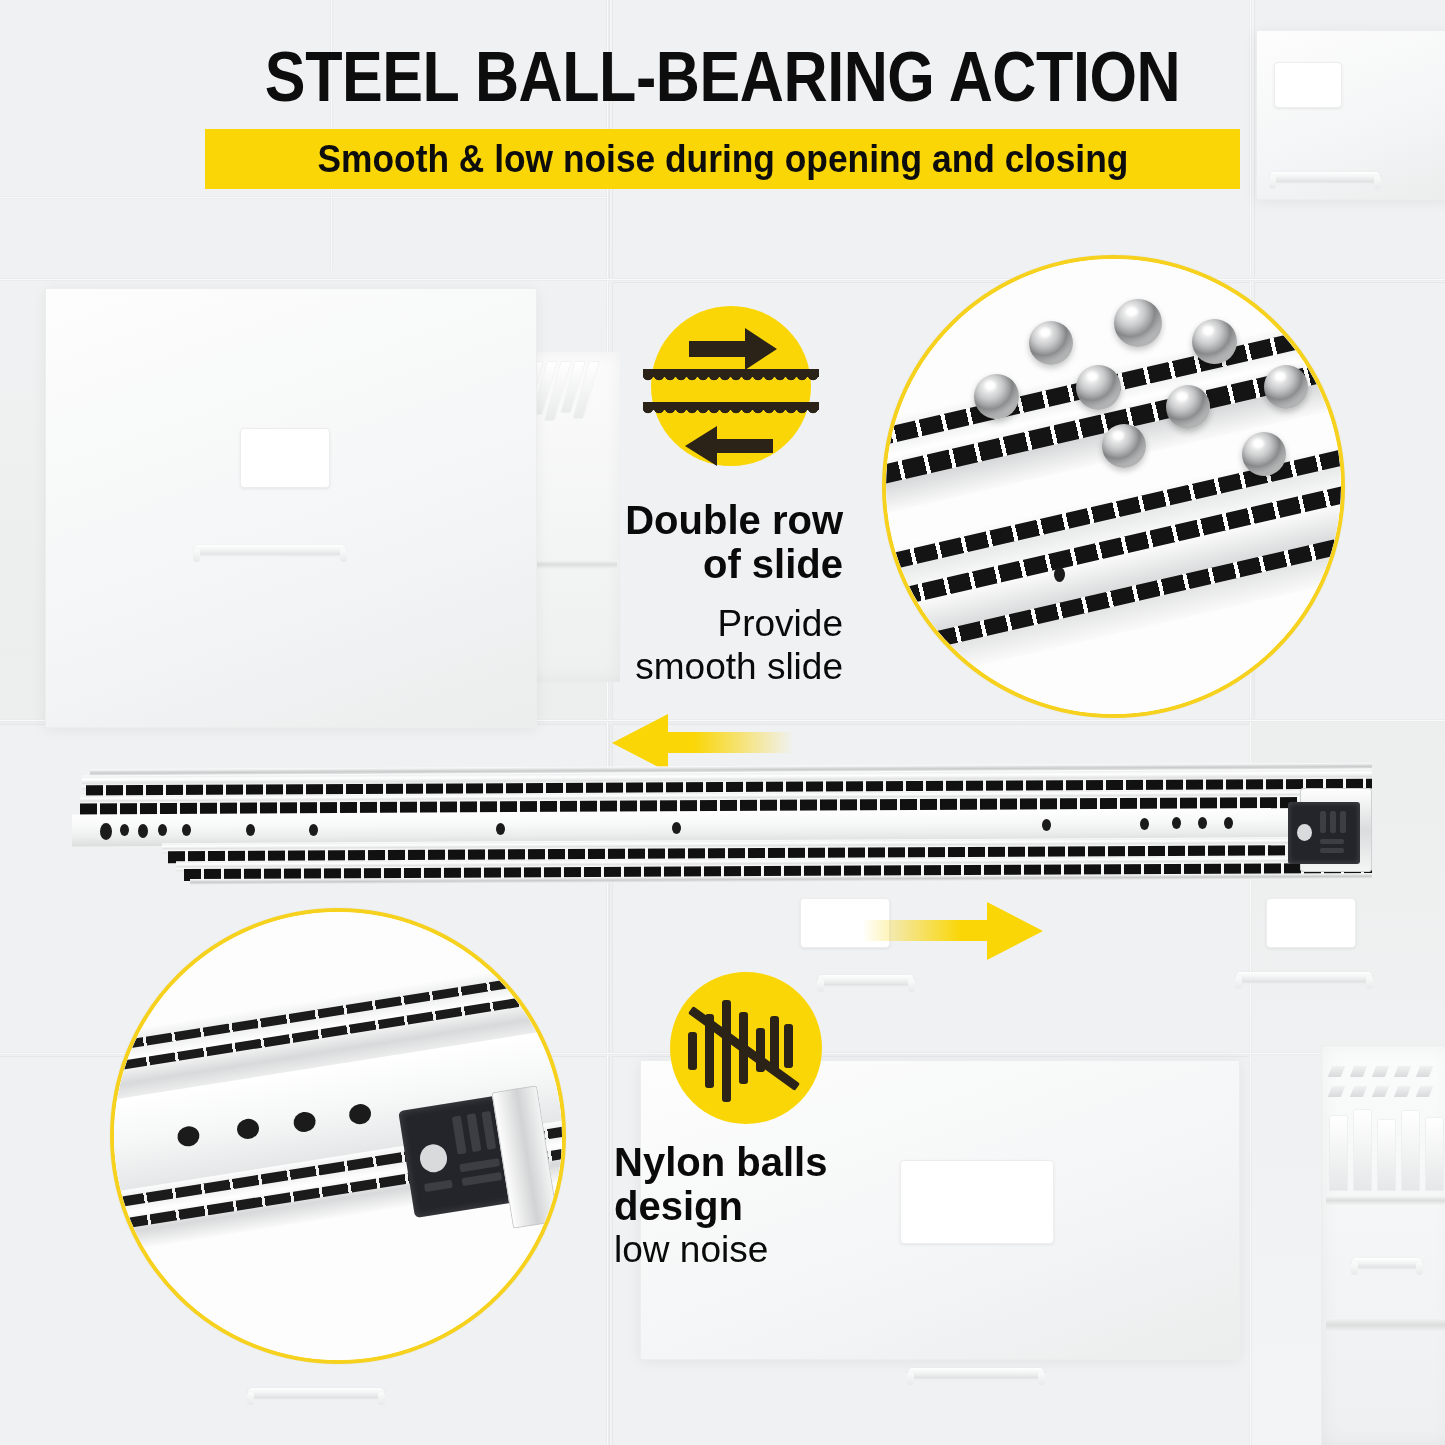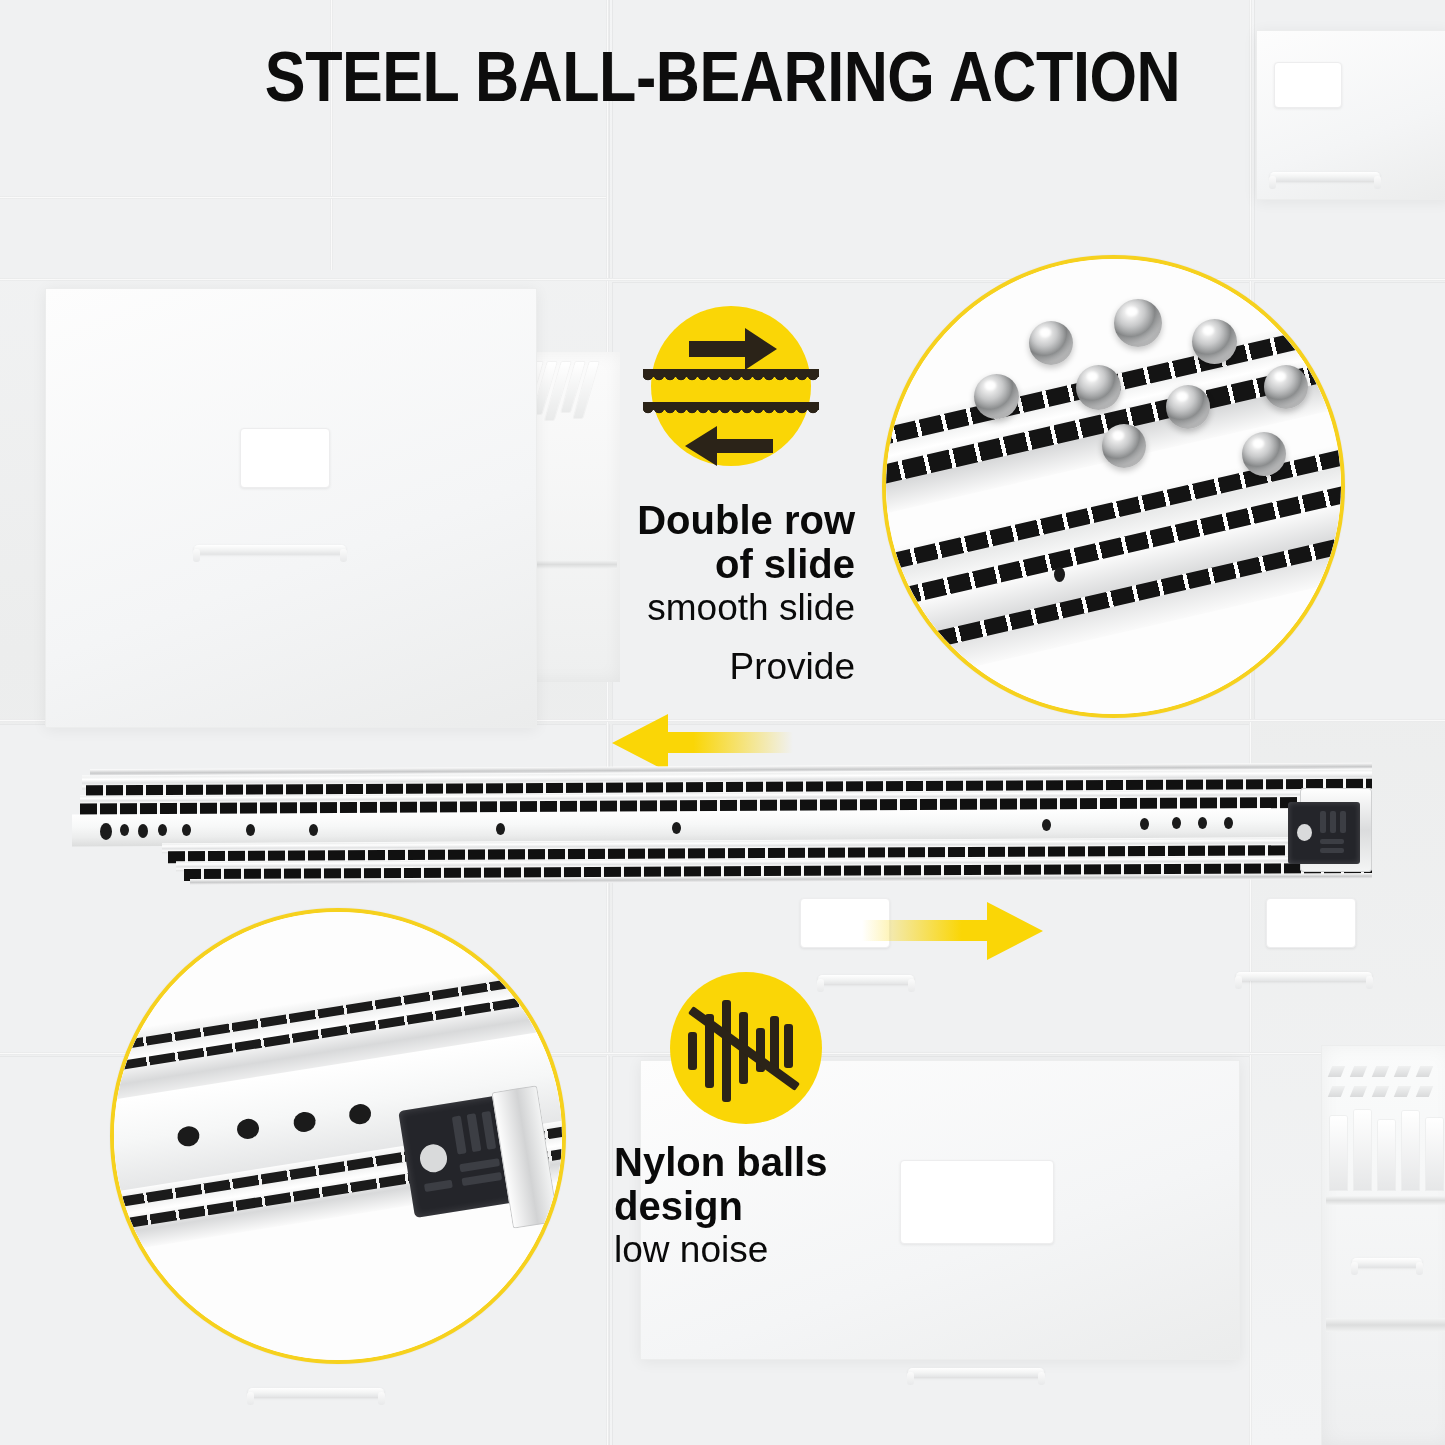--- a/index.html
+++ b/index.html
@@ -205,20 +205,23 @@
       <div class="hangfile" style="height:79px;"></div>
       <div class="hangfile" style="height:72px;"></div>
     </div>
     <div class="rail-strip" style="left:1326px;top:1196px;width:122px;"></div>
     <div class="rail-strip" style="left:1326px;top:1318px;width:122px;height:14px;"></div>
     <div class="bar-handle" style="left:1352px;top:1258px;width:70px;"></div>
   </div>
 
   <div class="title">STEEL BALL-BEARING ACTION</div>
 
+  <div class="subbanner">
+    <span>Smooth &amp; low noise during opening and closing</span>
+  </div>
 
   <div class="badge" style="left:651px;top:306px;width:160px;height:160px;">
 
     <svg class="arrow-glyph" style="left:38px;top:22px;" width="88" height="42" viewBox="0 0 88 42">
       <path d="M0 13 H56 V0 L88 21 L56 42 V29 H0 Z" fill="#2B2318"></path>
     </svg>
 
     <div class="bbrow" style="top:63px;">
       <div class="bar"></div>
       <div class="balls"></div>
@@ -256,25 +259,25 @@
       <div class="steelball" style="left:306px;top:60px;width:45px;height:45px;"></div>
       <div class="steelball" style="left:88px;top:115px;width:45px;height:45px;"></div>
       <div class="steelball" style="left:190px;top:106px;width:45px;height:45px;"></div>
       <div class="steelball" style="left:280px;top:126px;width:44px;height:44px;"></div>
       <div class="steelball" style="left:378px;top:106px;width:44px;height:44px;"></div>
       <div class="steelball" style="left:216px;top:165px;width:44px;height:44px;"></div>
       <div class="steelball" style="left:356px;top:173px;width:44px;height:44px;"></div>
     </div>
   </div>
 
-  <div class="callout ta-right" style="left:545px;top:498px;width:310px;">
+  <div class="callout ta-right" style="left:533px;top:498px;width:310px;">
     <div class="hd">Double row</div>
     <div class="hd">of slide</div>
+    <div class="sb" style="margin-top:16px;">Provide</div>
     <div class="sb">smooth slide</div>
-    <div class="sb" style="margin-top:16px;">Provide</div>
   </div>
 
   <svg class="flowarrow" style="left:608px;top:712px;" width="185" height="62" viewBox="0 0 185 62">
     <defs>
       <linearGradient id="gradL" x1="1" y1="0" x2="0" y2="0">
         <stop offset="0%" stop-color="#FAD606" stop-opacity="0"></stop>
         <stop offset="55%" stop-color="#FAD606" stop-opacity="1"></stop>
         <stop offset="100%" stop-color="#FAD606" stop-opacity="1"></stop>
       </linearGradient>
     </defs>

